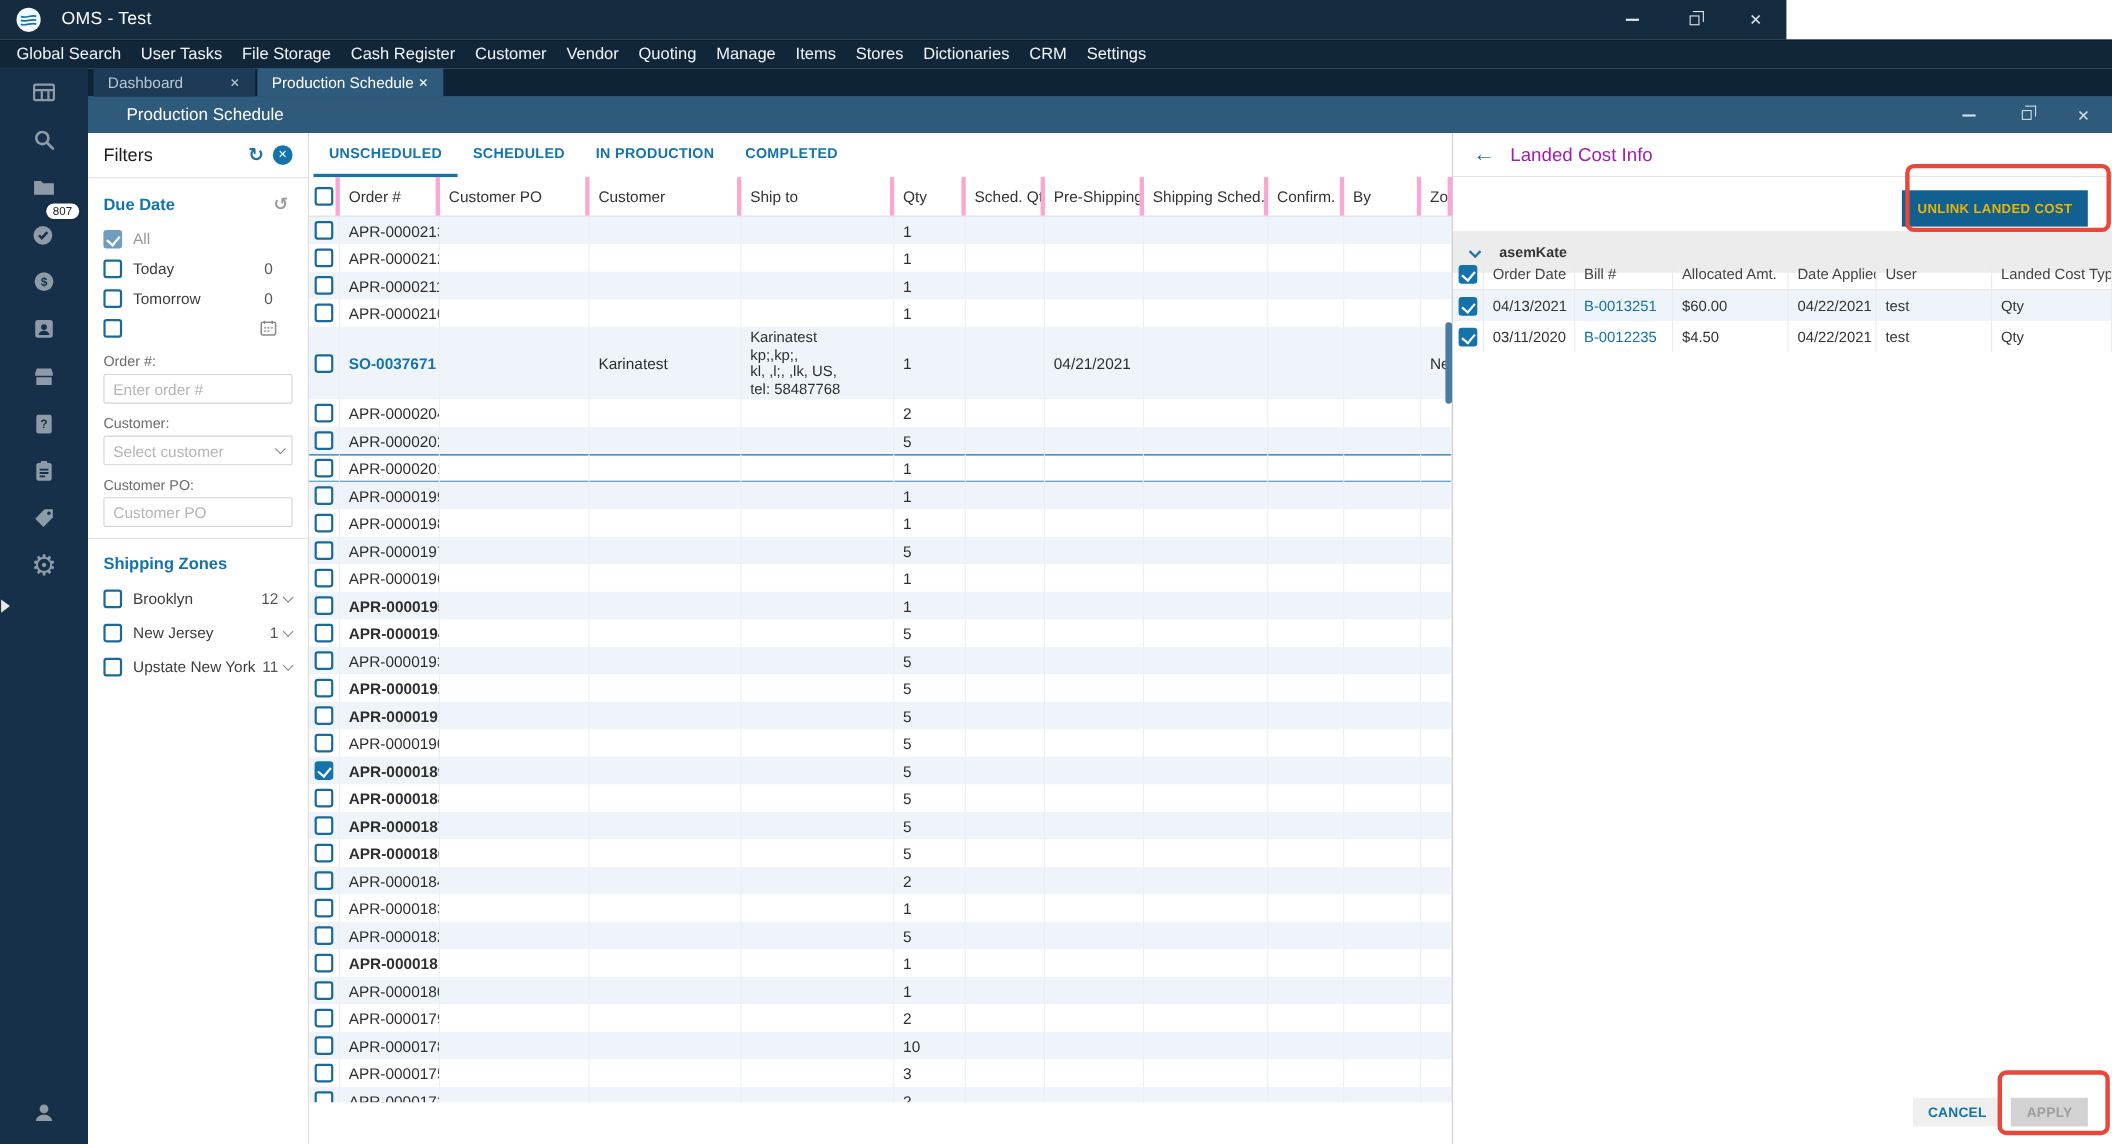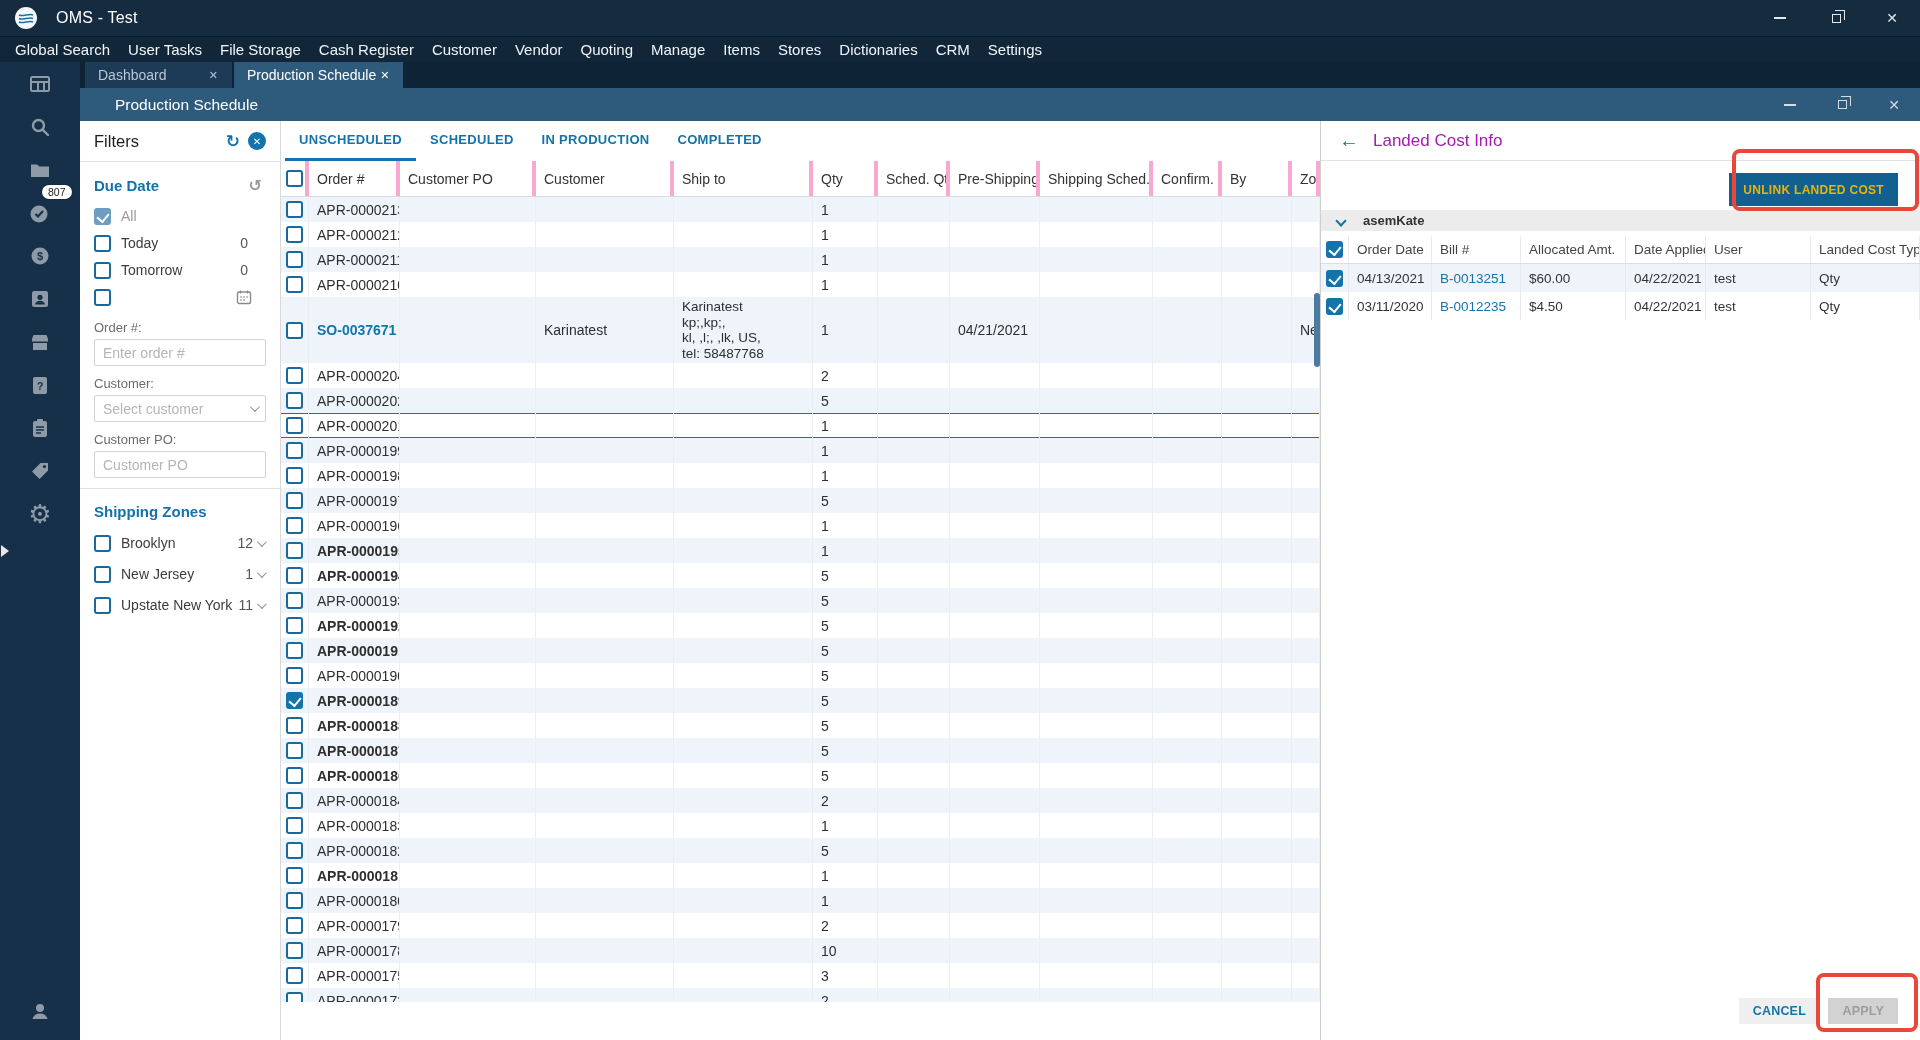--- a/index.html
+++ b/index.html
@@ -1,21 +1,21 @@
 <!DOCTYPE html>
 <html><head>
 <meta charset="utf-8">
 <style>
   *{margin:0;padding:0;box-sizing:border-box}
   html,body{width:1920px;height:1040px;overflow:hidden}
   body{font-family:"Liberation Sans","DejaVu Sans",sans-serif;background:#fff;position:relative}
   .abs{position:absolute}
 
   
-  #titlebar{left:0;top:0;width:1920px;height:36px;background:#152b40;display:flex;align-items:center;color:#fff}
+  #titlebar{left:0;top:0;width:1624px;height:36px;background:#152b40;display:flex;align-items:center;color:#fff}
   #titlebar .logo{margin-left:14px;width:24px;height:24px}
   #titlebar .apptitle{margin-left:18px;font-size:16px;letter-spacing:.2px}
   .wincontrols{margin-left:auto;display:flex;height:100%}
   .wc{width:56px;height:100%;display:flex;align-items:center;justify-content:center;color:#dfe7ee}
   .ic-min{width:12px;height:2px;background:currentColor}
   .ic-restore{width:9px;height:9px;border:1.5px solid currentColor;position:relative}
   .ic-restore::before{content:"";position:absolute;left:2px;top:-5px;width:9px;height:9px;border:1.5px solid currentColor;border-left:none;border-bottom:none}
   .ic-close{font-size:14px;line-height:1}
 
   #menubar{left:0;top:36px;width:1920px;height:26px;background:#122639;border-top:1px solid #0b1b2a;display:flex;align-items:center;color:#f2f5f8;font-size:15px;padding-left:6px}
@@ -95,21 +95,21 @@
   #sfooter{position:absolute;left:0;bottom:0;width:100%;height:38px;background:#fff;display:flex;align-items:center;padding:0 6px 0 6px}
   .btn{background:#11608f;color:#fff;font-size:12px;font-weight:bold;letter-spacing:.3px;height:27px;display:flex;align-items:center;padding:0 13px;border:none;margin-right:10px;white-space:nowrap}
   .btn.right{margin-left:auto;margin-right:2px}
 
   
   #rightpanel{left:1320px;top:121px;width:600px;height:919px;background:#fff;border-left:1px solid #cfcfcf}
   .rp-head{height:40px;display:flex;align-items:center;padding-left:18px;border-bottom:1px solid #e3e3e3}
   .backarrow{color:#1373aa;font-size:20px;font-weight:bold}
   .rp-title{margin-left:14px;font-size:17px;color:#a21caf}
   #unlink-btn{position:absolute;top:52px;right:22px;height:33px;background:#11608f;color:#eab308;border:none;font-size:12px;font-weight:bold;letter-spacing:.3px;padding:0 14px}
-  .groupbar{position:absolute;top:89px;left:0;width:100%;height:21px;background:#ececec;display:flex;align-items:center;padding-left:16px}
+  .groupbar{position:absolute;top:89px;left:0;width:100%;height:38px;background:#ececec;display:flex;align-items:center;padding-left:16px}
   .groupbar .gchev{width:8px;height:8px;border-right:2px solid #1373aa;border-bottom:2px solid #1373aa;transform:rotate(45deg)}
   .groupbar .gname{margin-left:18px;font-size:13px;font-weight:bold;color:#333}
   .g7{display:grid;grid-template-columns:28px 83px 89px 105px 80px 105px 1fr}
   #lc-header{position:absolute;top:115px;left:0;width:100%;height:28px;border-bottom:1px solid #ddd;color:#444;font-size:13.5px}
   #lc-header>div,.lcrow>div{display:flex;align-items:center;padding-left:8px;border-right:1px solid #e7ebee;overflow:hidden;white-space:nowrap;height:100%}
   #lc-body{position:absolute;top:143px;left:0;width:100%}
   .lcrow{height:28px;font-size:13.5px;color:#333}
   .lcrow.alt{background:#eef4f9}
   .lcrow .link{color:#1373aa}
   .rp-btn{position:absolute;bottom:16px;height:26px;border:none;font-size:12.5px;font-weight:bold;letter-spacing:.2px;padding:0 14px}

